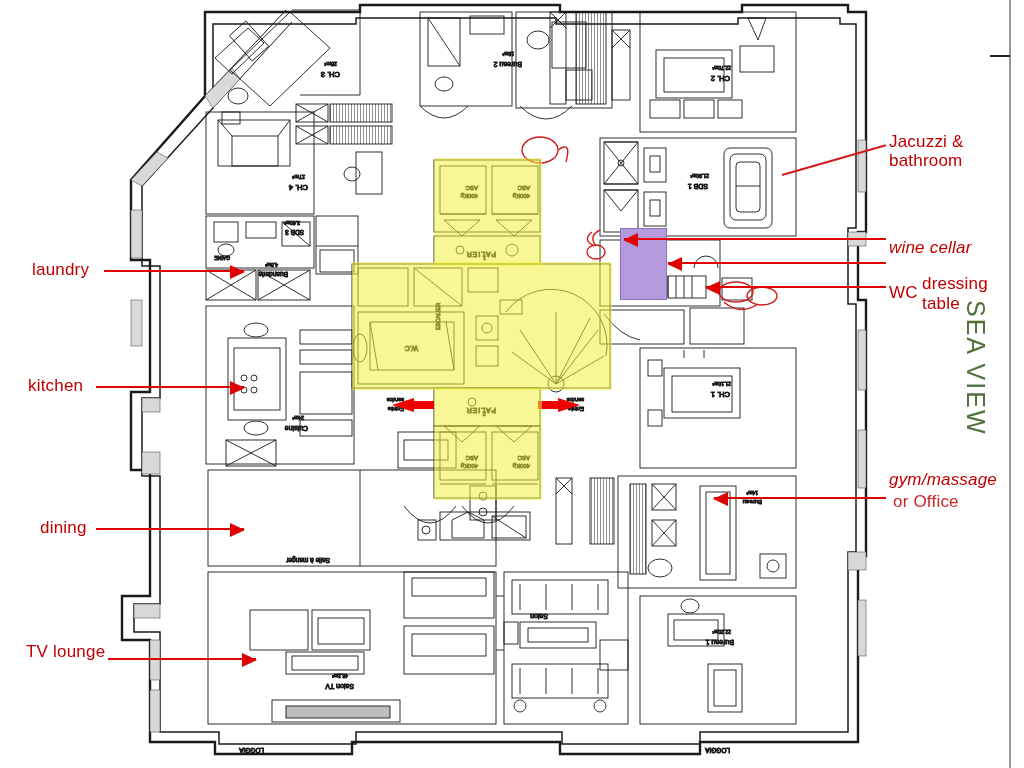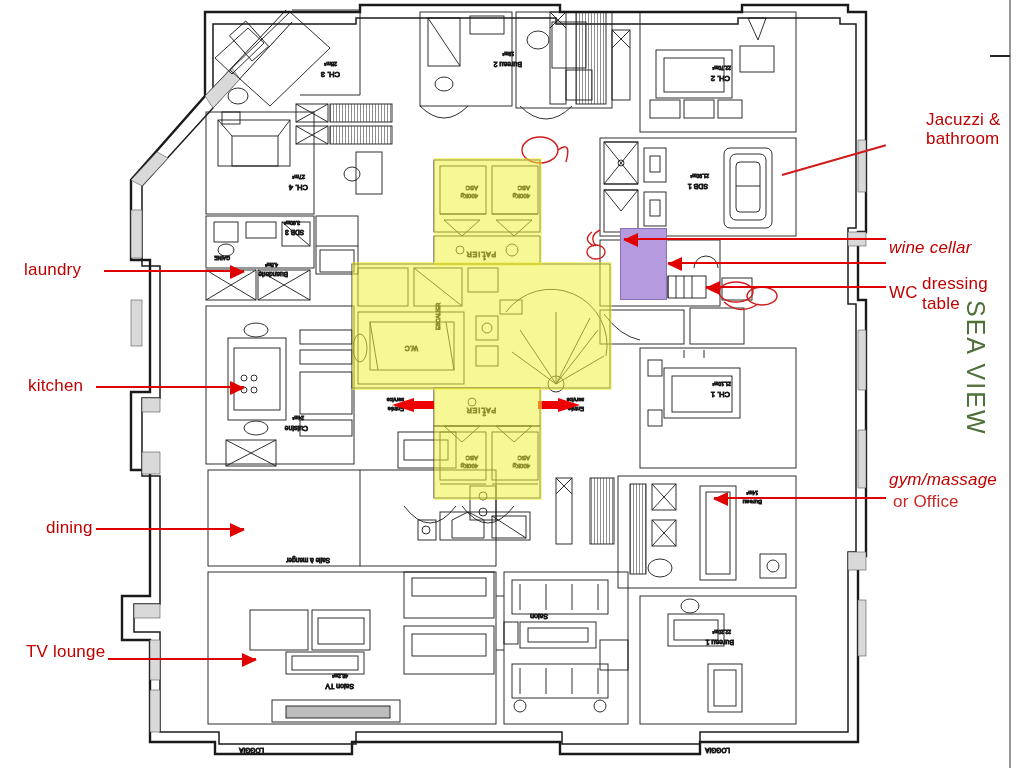--- a/index.html
+++ b/index.html
@@ -480,26 +480,26 @@
   <div class="arrow l" style="left:668px;top:262px;width:218px;">
       <span class="head"></span>
     </div>
   <div class="arrow l" style="left:706px;top:286px;width:180px;">
       <span class="head"></span>
     </div>
   <div class="arrow l" style="left:714px;top:497px;width:172px;">
       <span class="head"></span>
     </div>
 
-  <div class="anno" style="left:24px;top:260px;">laundry</div>
+  <div class="anno" style="left:32px;top:260px;">laundry</div>
   <div class="anno" style="left:28px;top:376px;">kitchen</div>
-  <div class="anno" style="left:46px;top:518px;text-align:right;">dining</div>
+  <div class="anno" style="left:40px;top:518px;text-align:right;">dining</div>
   <div class="anno" style="left:26px;top:642px;">TV lounge</div>
 
-  <div class="anno two" style="left:889px;top:110px;margin-left:37px;">Jacuzzi  &amp;
+  <div class="anno two" style="left:889px;top:132px;">Jacuzzi  &amp;
 bathroom</div>
   <div class="anno" style="left:889px;top:238px;font-style:italic;">wine cellar</div>
   <div class="anno" style="left:889px;top:250px;margin-top:33px;">WC</div>
   <div class="anno" style="left:922px;top:274px;">dressing table</div>
   <div class="anno" style="left:889px;top:470px;font-style:italic;">gym/massage</div>
   <div class="anno" style="left:893px;top:492px;opacity:.85;">or Office</div>
 
   <div class="seaview" style="left:990px;top:300px;">SEA VIEW</div>
 
 </div>

